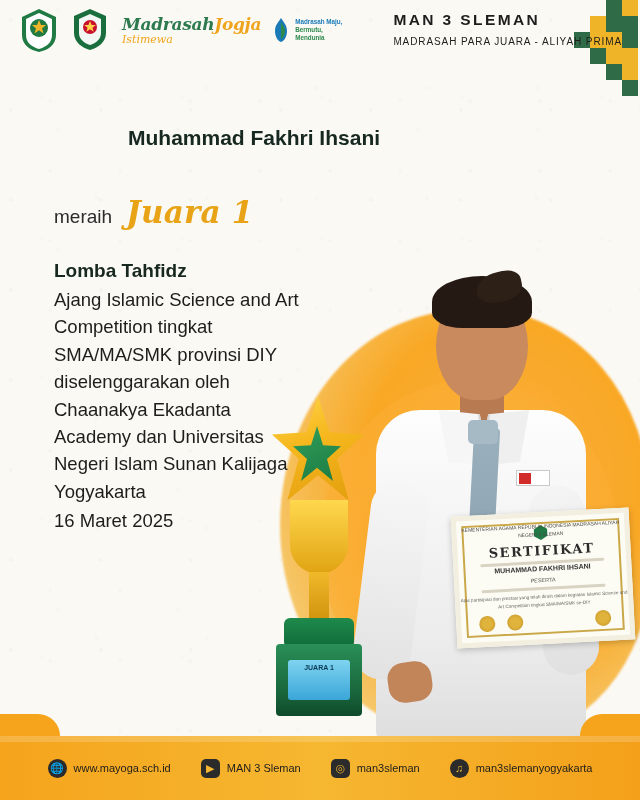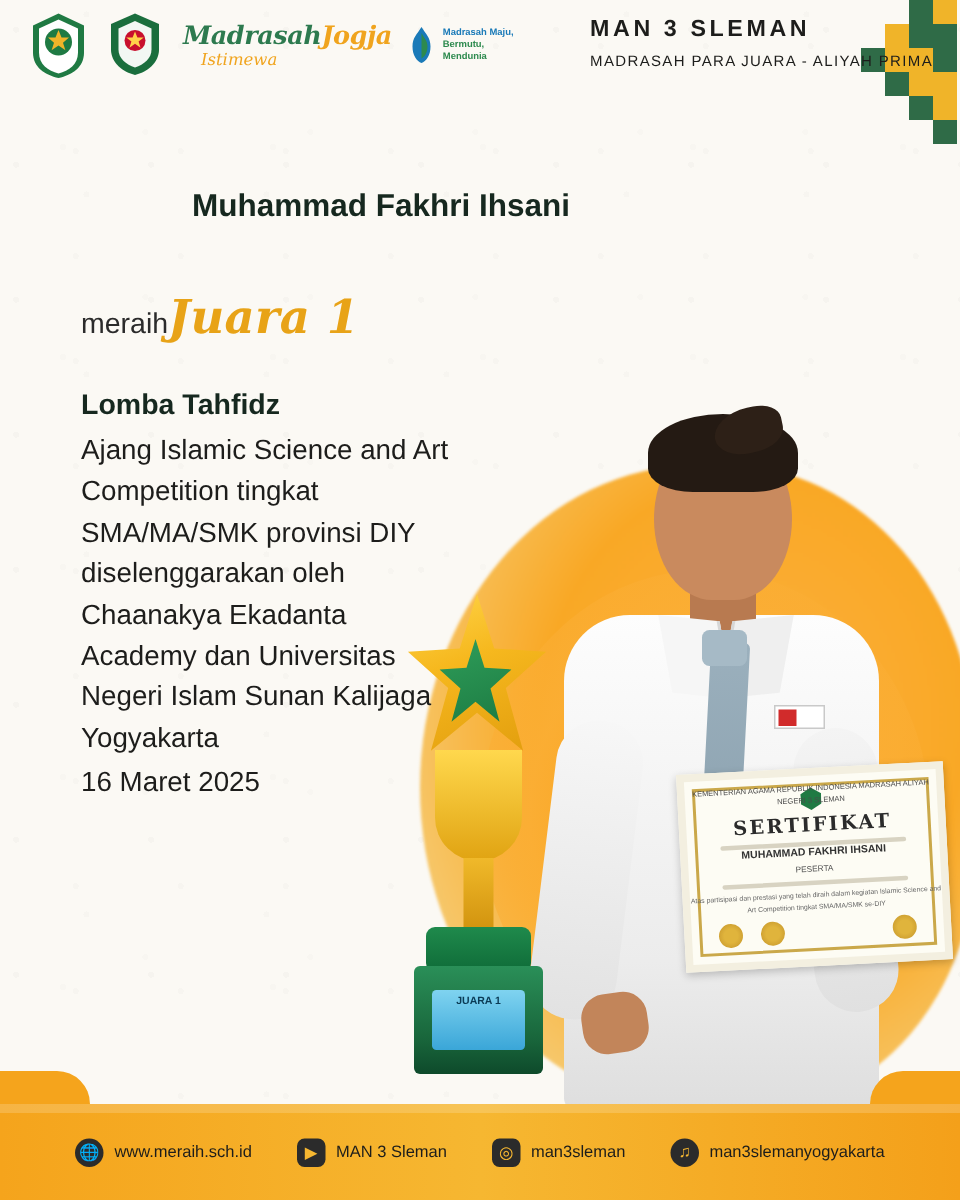--- a/index.html
+++ b/index.html
@@ -60,21 +60,20 @@
     font-weight: bold;
     letter-spacing: -0.3px;
   }
   .logo-jogja-word .mad { color: #2d7a4f; }
   .logo-jogja-sub {
     font-family: "DejaVu Serif", serif;
     font-style: italic;
     font-size: 11px;
     color: #f0a41e;
     margin-top: 1px;
-    margin-left: 12px;
   }
   .logo-bermutu {
     display:flex; align-items:center; gap:4px;
   }
   .logo-bermutu-mark {
     width: 20px; height: 26px;
     position: relative;
   }
   .logo-bermutu-text {
     font-size: 6.3px;
@@ -131,20 +130,21 @@
     color: #16281f;
   }
   .winner-class {
     margin: 6px 0 0 128px;
     font-size: 17px;
     color: #16281f;
   }
   .meraih-row {
     display: flex;
     align-items: baseline;
+    gap: 14px;
     margin: 44px 0 0 54px;
   }
   .meraih-label {
     font-size: 19px;
     color: #2b2b2b;
   }
   .juara {
     font-family: "DejaVu Serif", serif;
     font-style: italic;
     font-weight: bold;
@@ -573,21 +573,21 @@
     <div class="desc">Ajang Islamic Science and Art Competition tingkat SMA/MA/SMK provinsi DIY diselenggarakan oleh Chaanakya Ekadanta Academy dan Universitas Negeri Islam Sunan Kalijaga Yogyakarta</div>
     <div class="desc" style="margin-top:2px;">16 Maret 2025</div>
   </div>
 
   <div class="footer-curve-l"></div>
   <div class="footer-curve-r"></div>
 
   <div class="footer">
     <div class="f-item">
       <span class="f-icon">🌐</span>
-      <span class="f-text">www.meraih.sch.id</span>
+      <span class="f-text">www.mayoga.sch.id</span>
     </div>
     <div class="f-item">
       <span class="f-icon sq">▶</span>
       <span class="f-text">MAN 3 Sleman</span>
     </div>
     <div class="f-item">
       <span class="f-icon sq">◎</span>
       <span class="f-text">man3sleman</span>
     </div>
     <div class="f-item">

